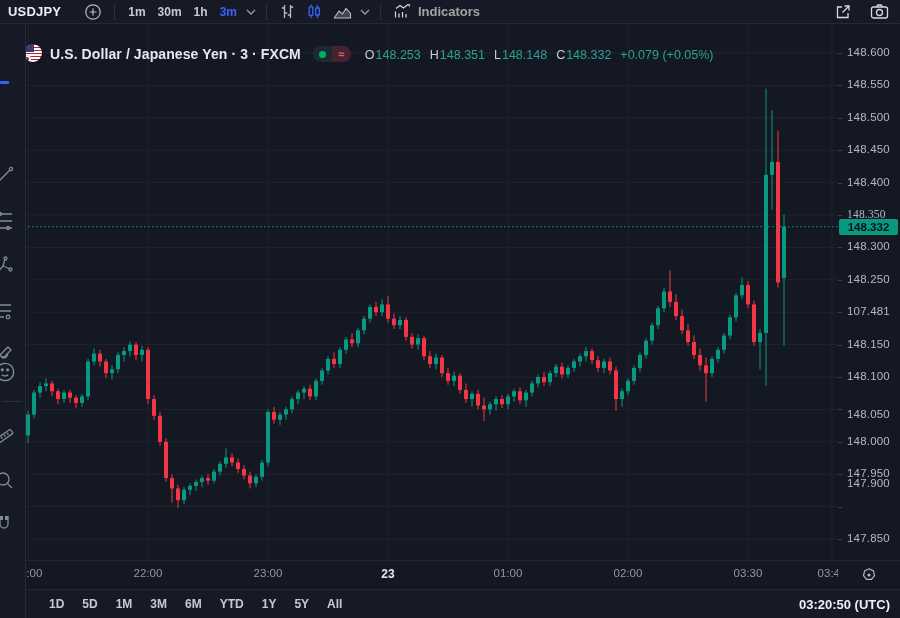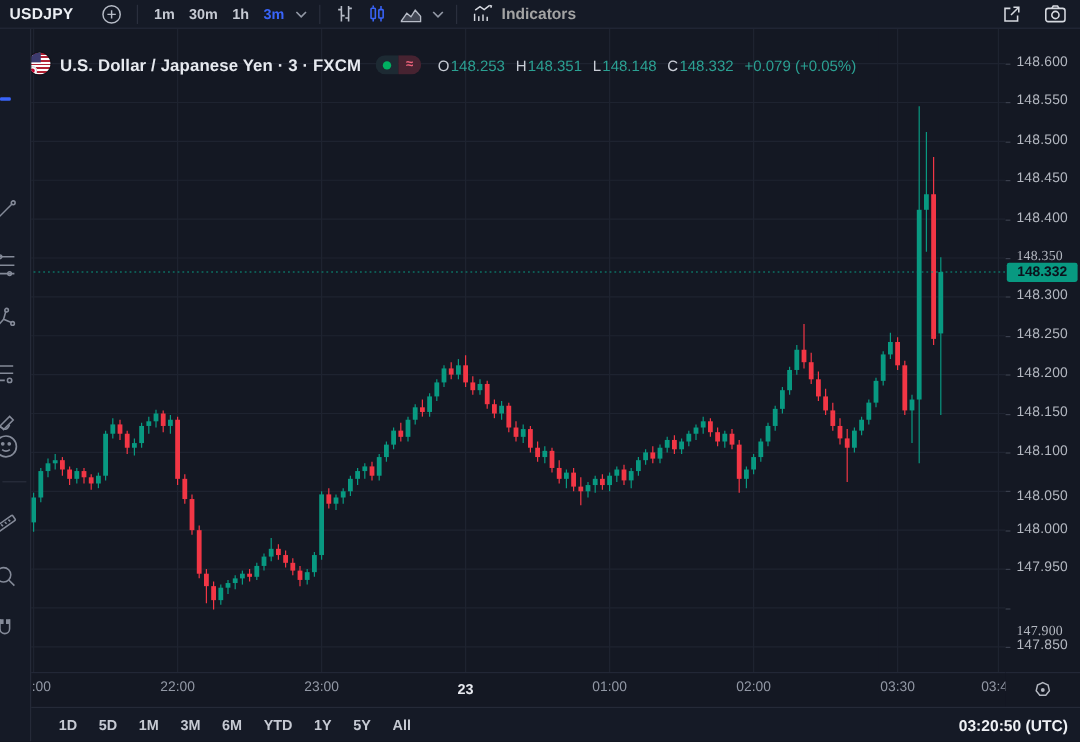--- a/index.html
+++ b/index.html
@@ -530,33 +530,33 @@
       <div class="pa-label" style="top: 119.2px;">148.450</div>
       <div class="pa-tick" style="top: 126.2px;"></div>
       <div class="pa-label" style="top: 151.6px;">148.400</div>
       <div class="pa-tick" style="top: 158.6px;"></div>
       <div class="pa-label" style="top: 184px; font-family: Liberation Serif, serif;">148.350</div>
       <div class="pa-tick" style="top: 191px;"></div>
       <div class="pa-label" style="top: 216.4px;">148.300</div>
       <div class="pa-tick" style="top: 223.4px;"></div>
       <div class="pa-label" style="top: 248.8px;">148.250</div>
       <div class="pa-tick" style="top: 255.8px;"></div>
-      <div class="pa-label" style="top: 281.2px;">148.200</div>
+      <div class="pa-label" style="top: 281.2px;">107.481</div>
       <div class="pa-tick" style="top: 288.2px;"></div>
       <div class="pa-label" style="top: 313.6px;">148.150</div>
       <div class="pa-tick" style="top: 320.6px;"></div>
       <div class="pa-label" style="top: 346px;">148.100</div>
       <div class="pa-tick" style="top: 353px;"></div>
       <div class="pa-label" style="top: 384px;">148.050</div>
       <div class="pa-tick" style="top: 385.4px;"></div>
       <div class="pa-label" style="top: 410.8px;">148.000</div>
       <div class="pa-tick" style="top: 417.8px;"></div>
       <div class="pa-label" style="top: 443.2px;">147.950</div>
       <div class="pa-tick" style="top: 450.2px;"></div>
-      <div class="pa-label" style="top: 496px; font-family: Liberation Serif, serif;">147.900</div>
+      <div class="pa-label" style="top: 453px;">147.900</div>
       <div class="pa-tick" style="top: 482.6px;"></div>
       <div class="pa-label" style="top: 508px;">147.850</div>
       <div class="pa-tick" style="top: 515px;"></div>
       <div id="price-tag" style="top: 194.664px; background: rgb(8, 153, 129);">148.332</div>
     </div>
 
   <div id="time-axis">
       <div class="ta-label" style="left: 28px;">21:00</div>
       <div class="ta-label" style="left: 148px;">22:00</div>
       <div class="ta-label" style="left: 268px;">23:00</div>

